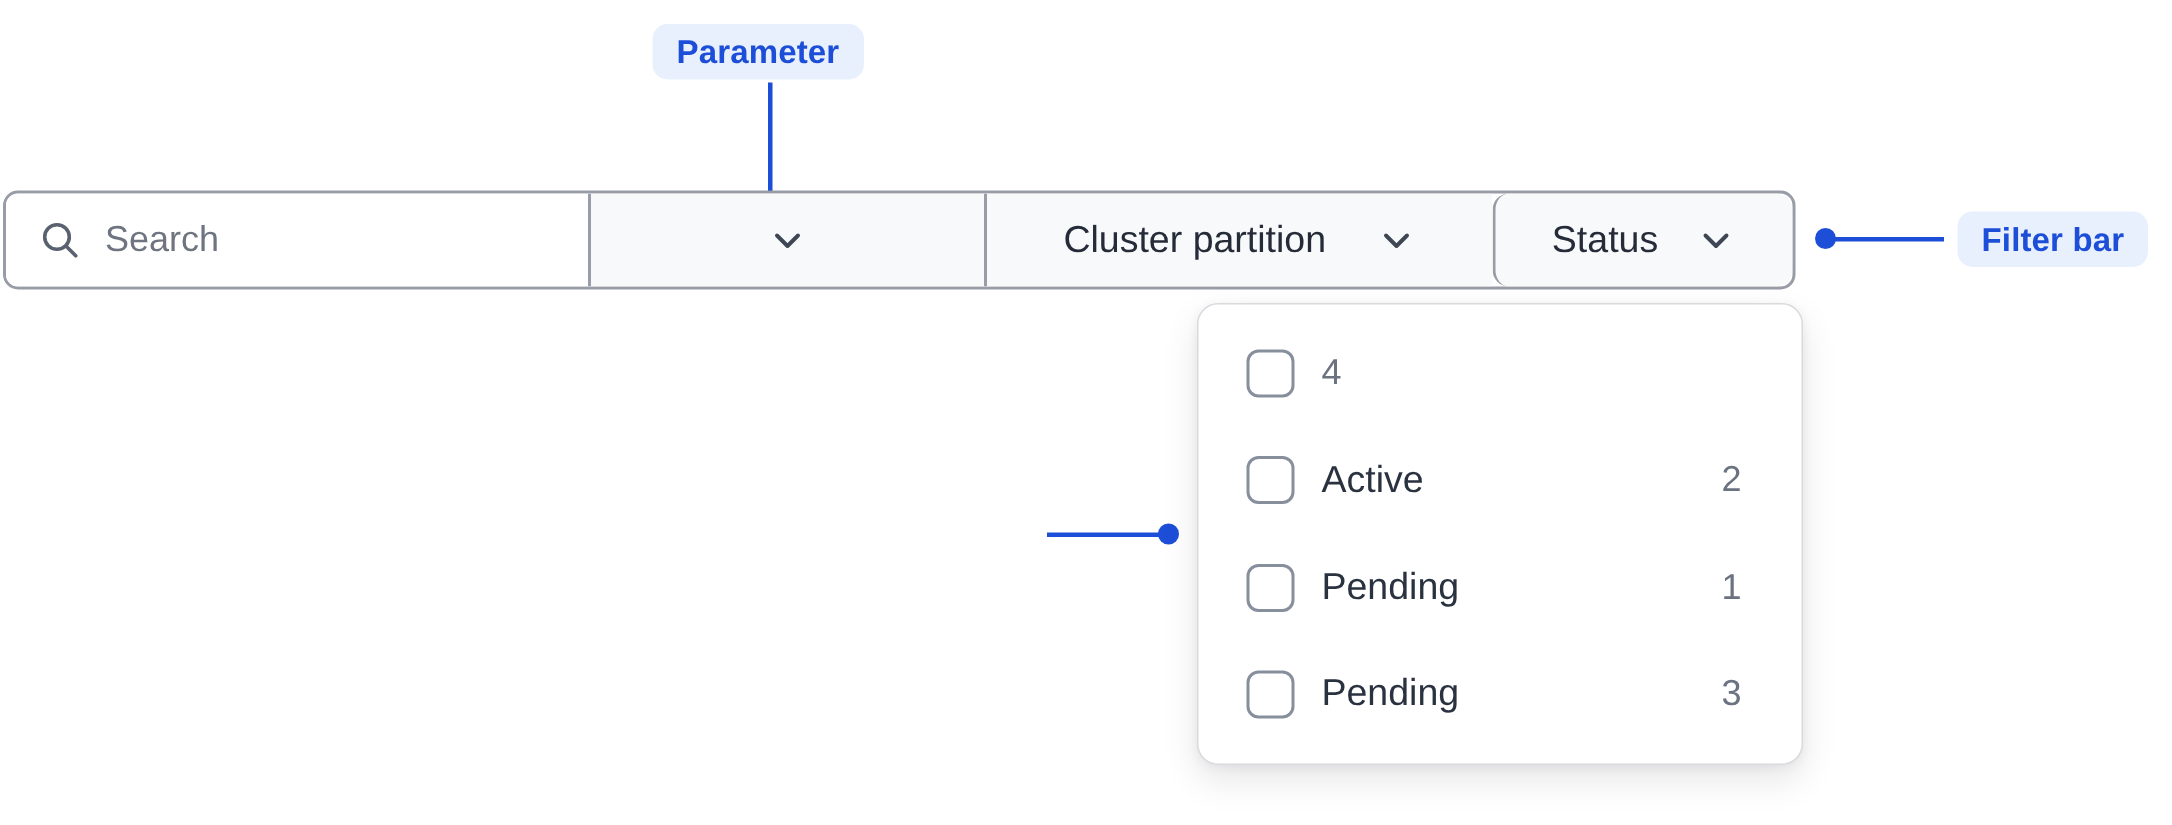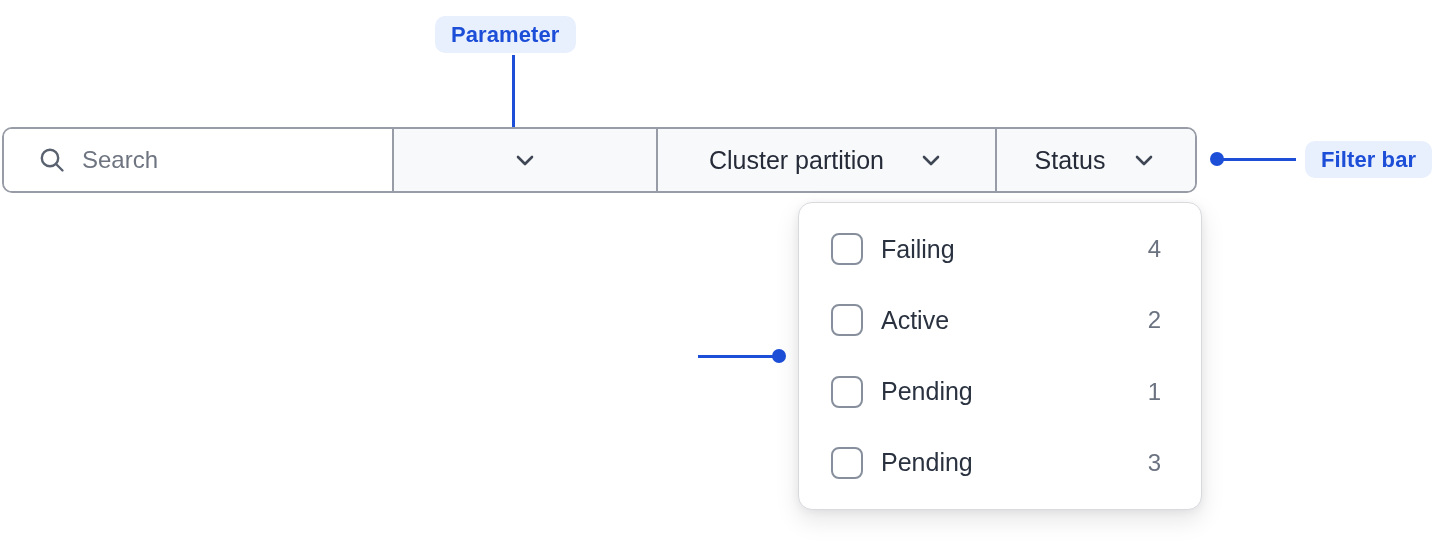--- a/index.html
+++ b/index.html
@@ -29,39 +29,39 @@
   .dot{position:absolute;width:14px;height:14px;border-radius:50%;background:var(--accent,#1d4ed8);}
 
   
   .filter-bar{
     position:absolute;left:2px;top:127px;width:1195px;height:66px;
     display:flex;align-items:stretch;
     border:2px solid var(--bar-border,#979ca6);border-radius:10px;
     background:#fff;overflow:hidden;
   }
   .search-section{
-    flex:1 1 auto;display:flex;align-items:center;padding-left:34px;background:#fff;
+    flex:1 1 auto;display:flex;align-items:center;padding-left:22px;background:#fff;
   }
   .search-section svg{flex:0 0 auto;}
   .search-input{
     flex:1 1 auto;border:none;outline:none;background:transparent;
     font-family:inherit;font-size:24px;color:var(--text-dark,#252b38);
     margin-left:16px;min-width:0;height:100%;
   }
   .search-input::placeholder{color:#6e7581;opacity:1;}
   .dd{
     appearance:none;border:none;background:var(--section-bg,#f8f9fa);
     border-left:2px solid var(--bar-border,#979ca6);
     display:flex;align-items:center;justify-content:center;gap:34px;
     font-family:inherit;font-size:25px;color:var(--text-dark,#252b38);
     cursor:pointer;padding:0;
   }
   .dd-peer{width:264px;}
   .dd-cluster{width:339px;}
-  .dd-status{width:200px;gap:26px;}
+  .dd-status{width:200px;gap:26px;border-radius:11px;}
   .dd-label{white-space:nowrap;}
 
   
   .panel{
     position:absolute;left:798px;top:202px;width:404px;height:308px;
     background:#fff;border:1.5px solid var(--panel-border,#d8dade);border-radius:14px;
     box-shadow:0 10px 24px rgba(20,24,40,.10),0 2px 8px rgba(20,24,40,.06);
     padding:22px 40px 22px 32px;
     display:flex;flex-direction:column;justify-content:space-between;
   }
@@ -115,21 +115,20 @@
   <div class="dot" style="left:1210px;top:152px;"></div>
   <div class="conn" style="left:1222px;top:157.5px;width:74px;height:3px;"></div>
   <div class="badge" style="left:1305px;top:141px;">Filter bar</div>
 
   <div class="conn" style="left:698px;top:354.5px;width:78px;height:3px;"></div>
   <div class="dot" style="left:772px;top:349px;"></div>
 
   <div class="panel">
     <div class="opt">
       <span class="cb"></span>
-      <span class="opt-label">Failing</span>
       <span class="opt-count">4</span>
     </div>
     <div class="opt">
       <span class="cb"></span>
       <span class="opt-label">Active</span>
       <span class="opt-count">2</span>
     </div>
     <div class="opt">
       <span class="cb"></span>
       <span class="opt-label">Pending</span>

